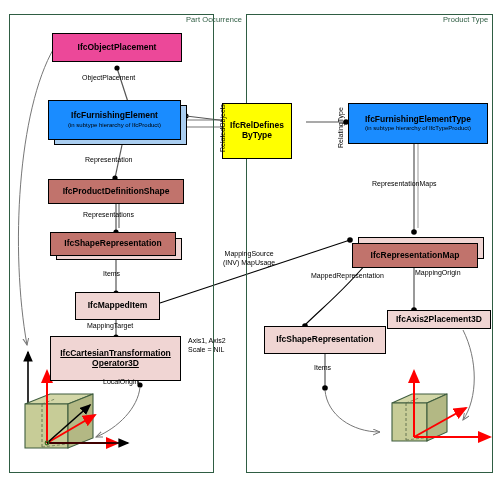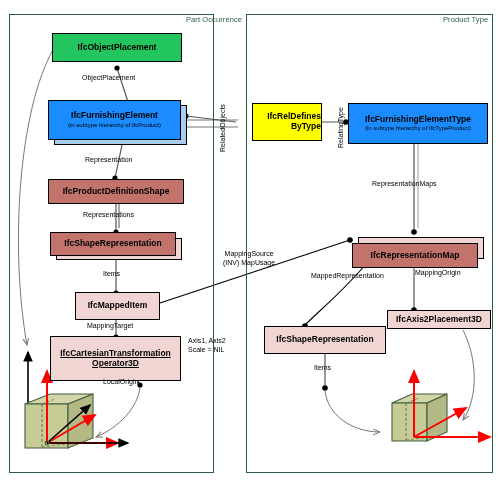--- a/index.html
+++ b/index.html
@@ -149,21 +149,21 @@
       <line x1="414" y1="437" x2="466" y2="408" stroke="#ff0000" stroke-width="2" marker-end="url(#arrHeadRed)"></line>
     </g>
   </svg>
 
   <div class="panel" style="left:9px;top:14px;width:203px;height:457px;"></div>
   <div class="panel-title" style="left:146px;top:15px;margin-left:40px;">Part Occurrence</div>
 
   <div class="panel" style="left:246px;top:14px;width:245px;height:457px;"></div>
   <div class="panel-title" style="left:443px;top:15px;">Product Type</div>
 
-  <div class="node" style="left:52px;top:33px;width:130px;height:29px;background:#22c55e;">
+  <div class="node" style="left:52px;top:33px;width:130px;height:29px;background:#ec4899;">
     <span class="t1">IfcObjectPlacement</span>
   </div>
 
   <div class="shadowbox" style="left:54px;top:105px;width:133px;height:40px;background:#a9cdf0;"></div>
   <div class="node" style="left:48px;top:100px;width:133px;height:40px;background:#1a8cff;">
     <span class="t1">IfcFurnishingElement</span>
     <span class="t2">(in subtype hierarchy of IfcProduct)</span>
   </div>
 
   <div class="node" style="left:48px;top:179px;width:136px;height:25px;background:#c1736c;">
@@ -176,21 +176,21 @@
   </div>
 
   <div class="node" style="left:75px;top:292px;width:85px;height:28px;background:#f0d5d3;">
     <span class="t1">IfcMappedItem</span>
   </div>
 
   <div class="node" style="left:50px;top:336px;width:131px;height:45px;background:#f0d5d3;padding:0 14px;text-decoration:underline;">
     <span class="t1 wrap">IfcCartesianTransformation Operator3D</span>
   </div>
 
-  <div class="node" style="left:252px;top:103px;width:70px;height:38px;background:#ffff00;text-align:right;">
+  <div class="node" style="left:222px;top:103px;width:70px;height:56px;background:#ffff00;">
     <span class="t1 wrap">IfcRelDefines ByType</span>
   </div>
 
   <div class="node" style="left:348px;top:103px;width:140px;height:41px;background:#1a8cff;">
     <span class="t1">IfcFurnishingElementType</span>
     <span class="t2">(in subtype hierarchy of IfcTypeProduct)</span>
   </div>
 
   <div class="shadowbox" style="left:358px;top:237px;width:126px;height:22px;background:#f0d5d3;"></div>
   <div class="node" style="left:352px;top:231px;width:126px;height:25px;background:#c1736c;margin-top:12px;">

